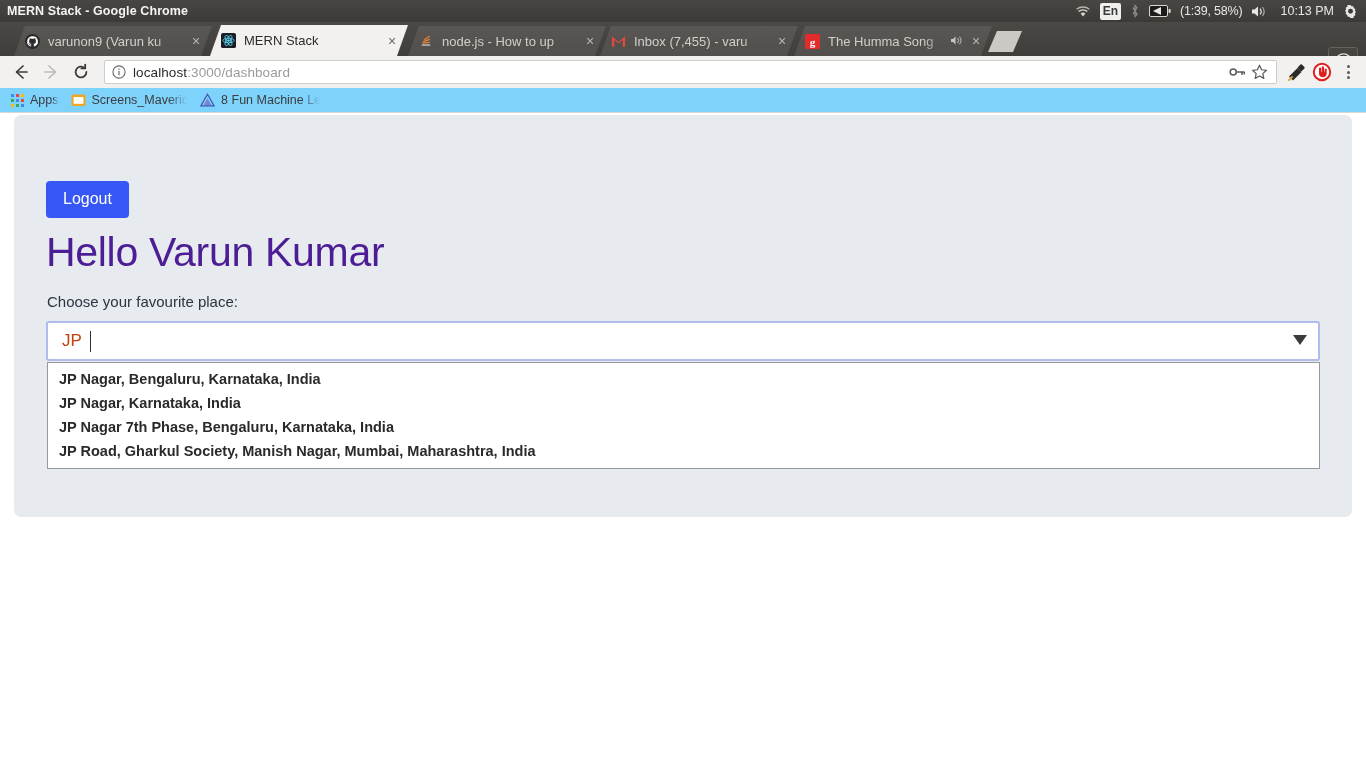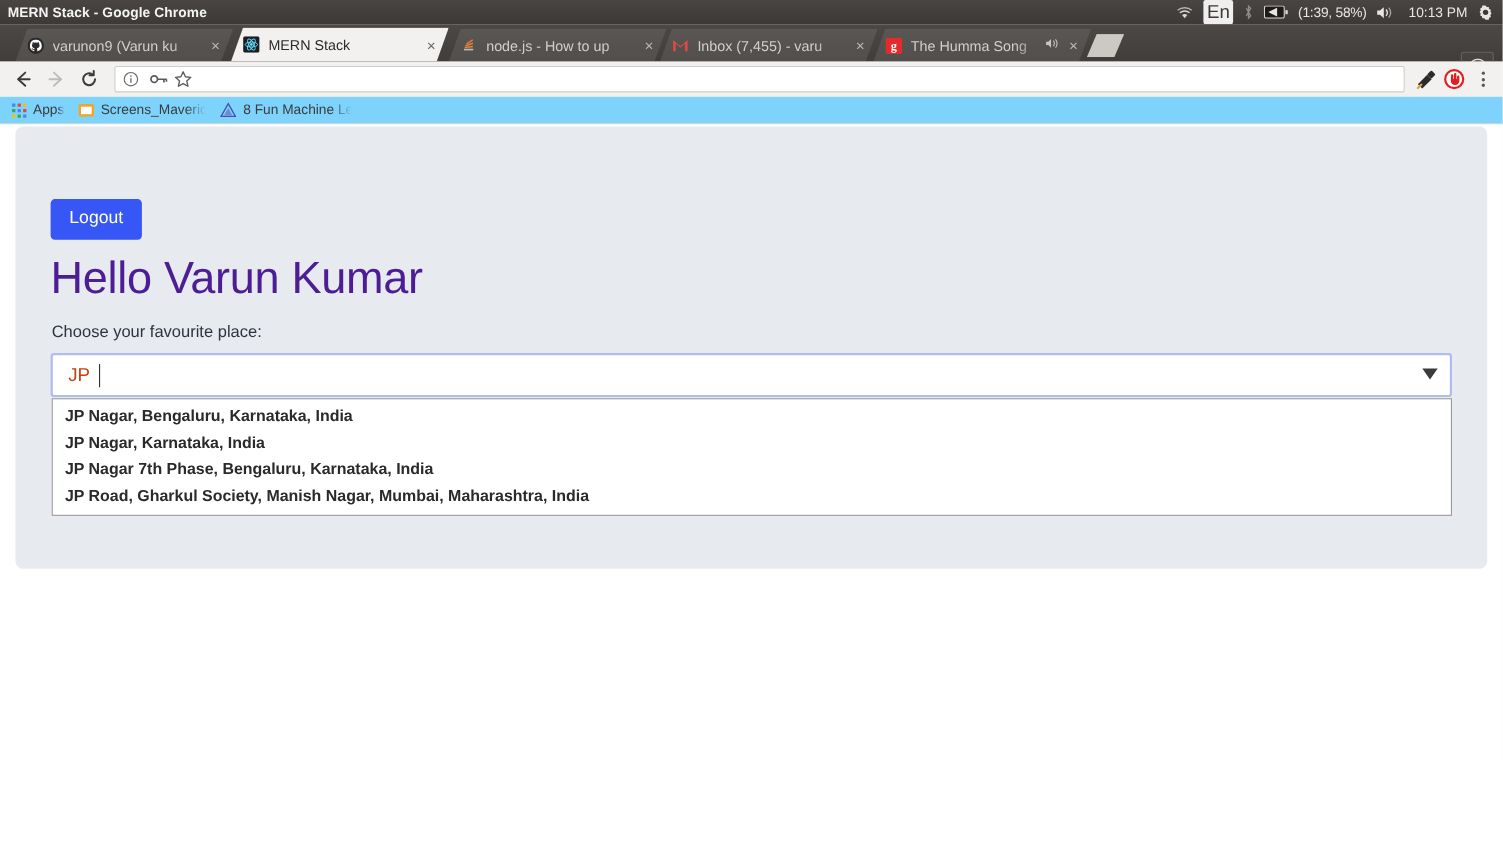--- a/index.html
+++ b/index.html
@@ -37,25 +37,25 @@
     gap: 9px;
     padding-right: 8px;
     font-size: 12.5px;
     color: #e8e6e3;
     white-space: nowrap;
   }
   .tray-item { display: flex; align-items: center; }
   .tray-lang {
     background: #f0efee;
     color: #3a3a3a;
-    font-size: 17px;
+    font-size: 12px;
     line-height: 1;
     padding: 2px 3px 3px 3px;
     border-radius: 2px;
-    font-weight: normal;
+    font-weight: bold;
   }
   .tray-battery-text { font-size: 12.5px; letter-spacing: -0.2px; }
   .tray-clock { font-size: 12.5px; padding-left: 2px; }
 
   
   .tabstrip {
     position: absolute;
     top: 22px; left: 0;
     width: 1366px; height: 34px;
     background: linear-gradient(to bottom, #4b4845 0%, #403d3a 100%);
@@ -475,20 +475,21 @@
   </div>
 
   <div class="omnibox">
     <span class="omnibox-info">
       <svg width="14" height="14" viewBox="0 0 14 14">
         <circle cx="7" cy="7" r="6.1" fill="none" stroke="#6a6a6a" stroke-width="1.1"></circle>
         <rect x="6.4" y="6" width="1.2" height="4.3" fill="#6a6a6a"></rect>
         <rect x="6.4" y="3.5" width="1.2" height="1.4" fill="#6a6a6a"></rect>
       </svg>
     </span>
+    <span class="omnibox-url"><span class="host">localhost</span><span>:3000/dashboard</span></span>
     <span class="omnibox-icon">
       <svg width="17" height="14" viewBox="0 0 17 14">
         <circle cx="4.2" cy="7" r="3" fill="none" stroke="#5a5a5a" stroke-width="1.5"></circle>
         <path d="M7.2 7 H15.5" stroke="#5a5a5a" stroke-width="1.5"></path>
         <path d="M13 7 V10" stroke="#5a5a5a" stroke-width="1.5"></path>
         <path d="M15.3 7 V9.4" stroke="#5a5a5a" stroke-width="1.5"></path>
       </svg>
     </span>
     <span class="omnibox-icon">
       <svg width="17" height="16" viewBox="0 0 18 17">

